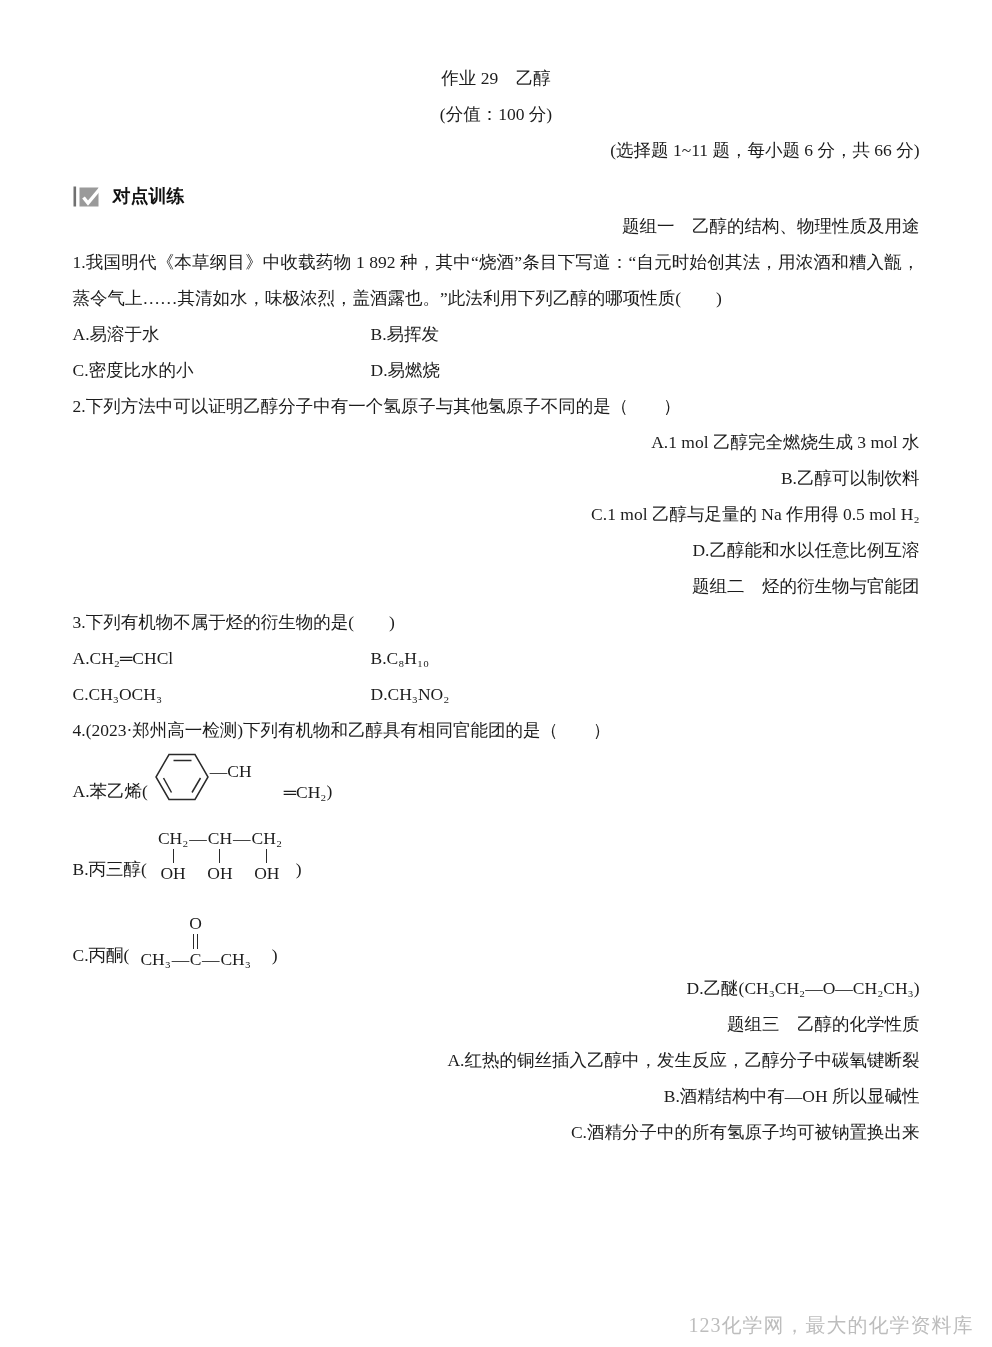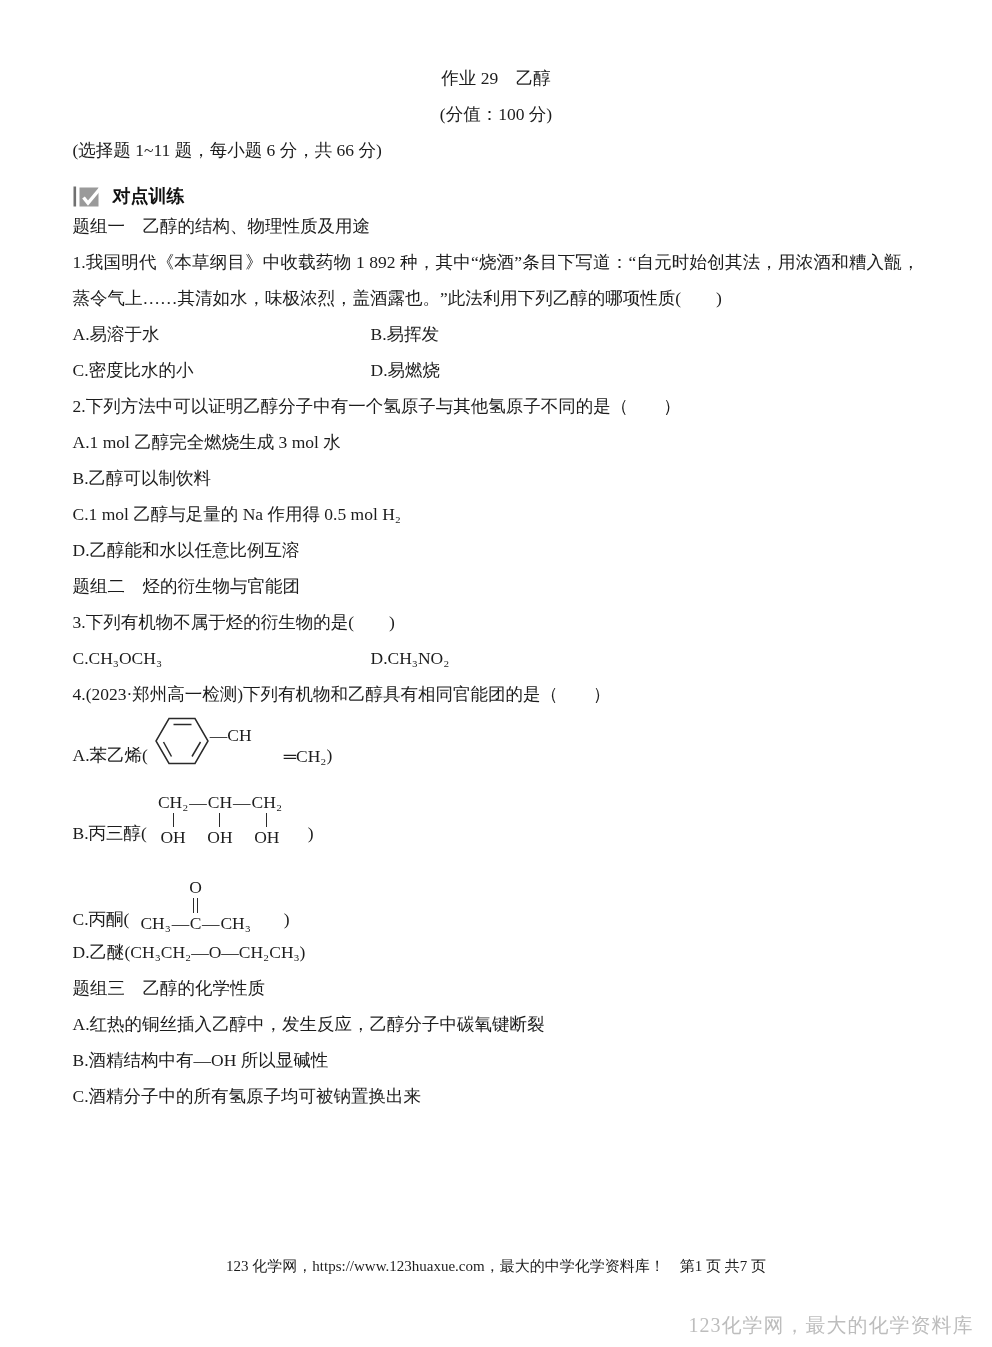--- a/index.html
+++ b/index.html
@@ -9,21 +9,21 @@
     width: 987px;
     height: 1347px;
     margin: 0 auto;
     background: #ffffff;
     font-family: "Liberation Serif", "DejaVu Serif", serif;
     font-size: 17.5px;
     color: #1c1c1c;
     overflow: hidden;
   }
   .content { position: absolute; left: 70px; right: 70px; top: 60px; }
-  .line { margin: 0; line-height: 36px; }
+  .line { margin: 0; line-height: 36px; text-align: right; }
   .center { text-align: center; }
   .stem { text-align: justify; }
   .section-header {
     display: flex; align-items: flex-end; gap: 9px;
     height: 38px; margin-top: 2px;
     font-family: "Liberation Sans", "DejaVu Sans", sans-serif;
     font-weight: bold; font-size: 18px; color: #111;
   }
   .opt2col { display: flex; line-height: 36px; }
   .opt2col .c1 { width: 298px; }
@@ -34,21 +34,21 @@
   .styrene-row { height: 58px; }
   .benzene-svg { display: block; margin: 0 0 3px 6px; }
   .styrene-ch { margin: 0 0 26px 0; line-height: 1; }
   .styrene-ch2 { margin: 0 0 5px 32px; line-height: 1; }
 
   .chem-grid {
     display: grid;
     grid-template-columns: repeat(5, auto);
     text-align: center;
     line-height: 21px;
-    margin: 0 16px 0 10px;
+    margin: 0 4px 0 10px;
     align-items: center;
   }
   .vbond { width: 0; height: 14px; border-left: 1.4px solid #2a2a2a; justify-self: center; }
   .dbond { width: 5px; height: 15px; border-left: 1.4px solid #2a2a2a; border-right: 1.4px solid #2a2a2a; justify-self: center; }
   .glycerol-row { height: 74px; margin-top: 4px; }
   .acetone-row { height: 82px; margin-top: 4px; }
   .acetone-row .close { margin-left: 16px; }
   .cell-pad { padding: 0 1px; }
 
   .footer {
@@ -93,20 +93,24 @@
 
     <p class="line stem">2.下列方法中可以证明乙醇分子中有一个氢原子与其他氢原子不同的是（　　）</p>
     <p class="line">A.1 mol 乙醇完全燃烧生成 3 mol 水</p>
     <p class="line">B.乙醇可以制饮料</p>
     <p class="line">C.1 mol 乙醇与足量的 Na 作用得 0.5 mol H₂</p>
     <p class="line">D.乙醇能和水以任意比例互溶</p>
 
     <p class="line">题组二　烃的衍生物与官能团</p>
 
     <p class="line stem">3.下列有机物不属于烃的衍生物的是(　　)</p>
+    <div class="opt2col">
+      <span class="c1">A.CH₂═CHCl</span>
+      <span>B.C₈H₁₀</span>
+    </div>
     <div class="opt2col">
       <span class="c1">C.CH₃OCH₃</span>
       <span>D.CH₃NO₂</span>
     </div>
 
     <p class="line stem">4.(2023·郑州高一检测)下列有机物和乙醇具有相同官能团的是（　　）</p>
 
     <div class="structrow styrene-row">
       <span class="label">A.苯乙烯(</span>
       <svg class="benzene-svg" width="56" height="52" viewBox="0 0 56 52">
@@ -167,15 +171,14 @@
     <p class="line">D.乙醚(CH₃CH₂—O—CH₂CH₃)</p>
 
     <p class="line">题组三　乙醇的化学性质</p>
 
     <p class="line">A.红热的铜丝插入乙醇中，发生反应，乙醇分子中碳氧键断裂</p>
     <p class="line">B.酒精结构中有—OH 所以显碱性</p>
     <p class="line">C.酒精分子中的所有氢原子均可被钠置换出来</p>
 
   </div>
 
-  <div class="footer">123 化学网，https://www.123huaxue.com，最大的中学化学资料库！　第1 页 共7 页</div>
   <div class="watermark">123化学网，最大的化学资料库</div>
 </div>
 
 </body></html>

